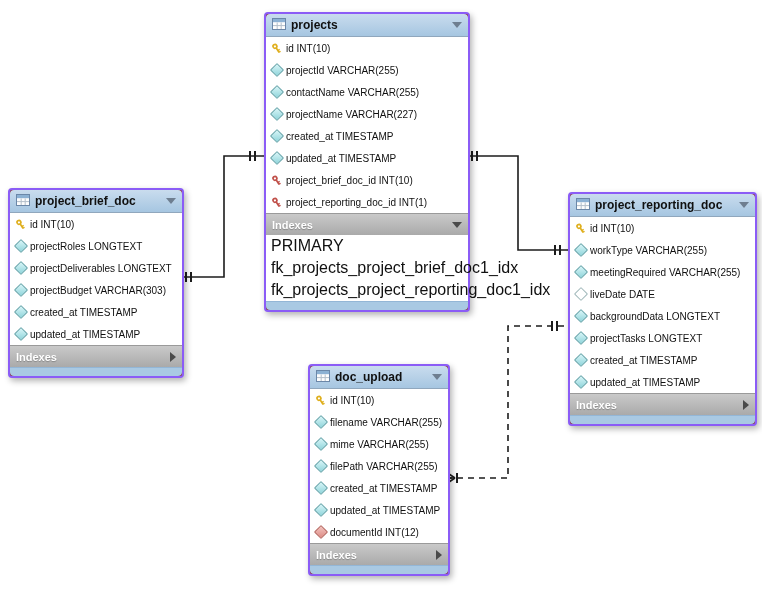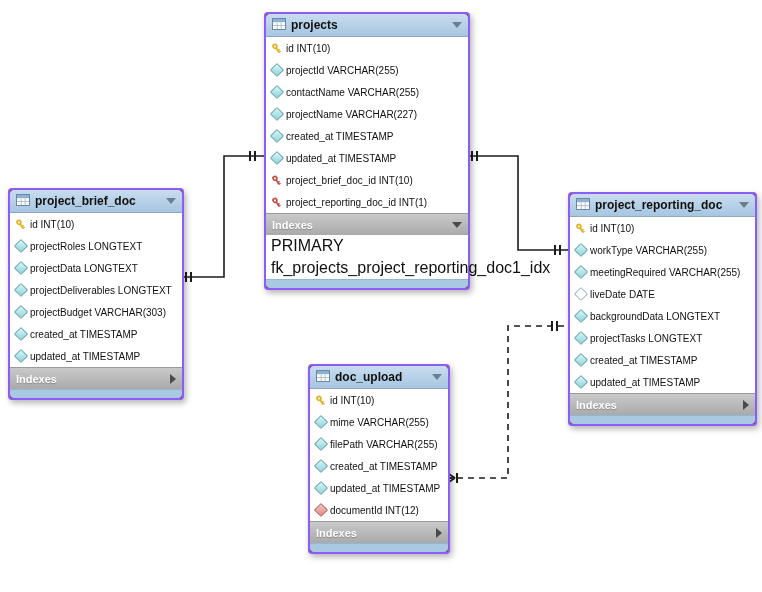--- a/index.html
+++ b/index.html
@@ -148,20 +148,21 @@
           </span>
           <span>project_reporting_doc_id INT(1)</span>
         </div>
       </div>
     <div class="idx-bar">
       <span class="lbl">Indexes</span>
       <span class="arrow tri-down dark"></span>
     </div>
     <div class="idx-rows">
         <div class="idx-row">PRIMARY</div>
+        <div class="idx-row">fk_projects_project_brief_doc1_idx</div>
         <div class="idx-row">fk_projects_project_reporting_doc1_idx</div>
       </div>
     <div class="t-footer"></div>
   </div>
 
   <div class="table" style="left: 8px; top: 188px; width: 172px;">
     <div class="t-header">
       <span class="hd-ic"><svg width="14" height="12">
             <rect x="0.5" y="0.5" width="13" height="11" fill="#fdfdfd" stroke="#6b87a8"></rect>
             <rect x="1" y="1" width="12" height="3.2" fill="#8cb1d3"></rect>
@@ -189,26 +190,20 @@
         <div class="t-row">
           <span class="ic">
             <span class="dia"></span>
           </span>
           <span>projectRoles LONGTEXT</span>
         </div>
         <div class="t-row">
           <span class="ic">
             <span class="dia"></span>
           </span>
-          <span>projectData LONGTEXT</span>
-        </div>
-        <div class="t-row">
-          <span class="ic">
-            <span class="dia"></span>
-          </span>
           <span>projectDeliverables LONGTEXT</span>
         </div>
         <div class="t-row">
           <span class="ic">
             <span class="dia"></span>
           </span>
           <span>projectBudget VARCHAR(303)</span>
         </div>
         <div class="t-row">
           <span class="ic">
@@ -331,20 +326,26 @@
                 <line x1="5.5" y1="10.1" x2="7.2" y2="10.1" stroke-width="1.4"></line>
               </g>
             </svg>
           </span>
           <span>id INT(10)</span>
         </div>
         <div class="t-row">
           <span class="ic">
             <span class="dia"></span>
           </span>
+          <span>filename VARCHAR(255)</span>
+        </div>
+        <div class="t-row">
+          <span class="ic">
+            <span class="dia"></span>
+          </span>
           <span>mime VARCHAR(255)</span>
         </div>
         <div class="t-row">
           <span class="ic">
             <span class="dia"></span>
           </span>
           <span>filePath VARCHAR(255)</span>
         </div>
         <div class="t-row">
           <span class="ic">

